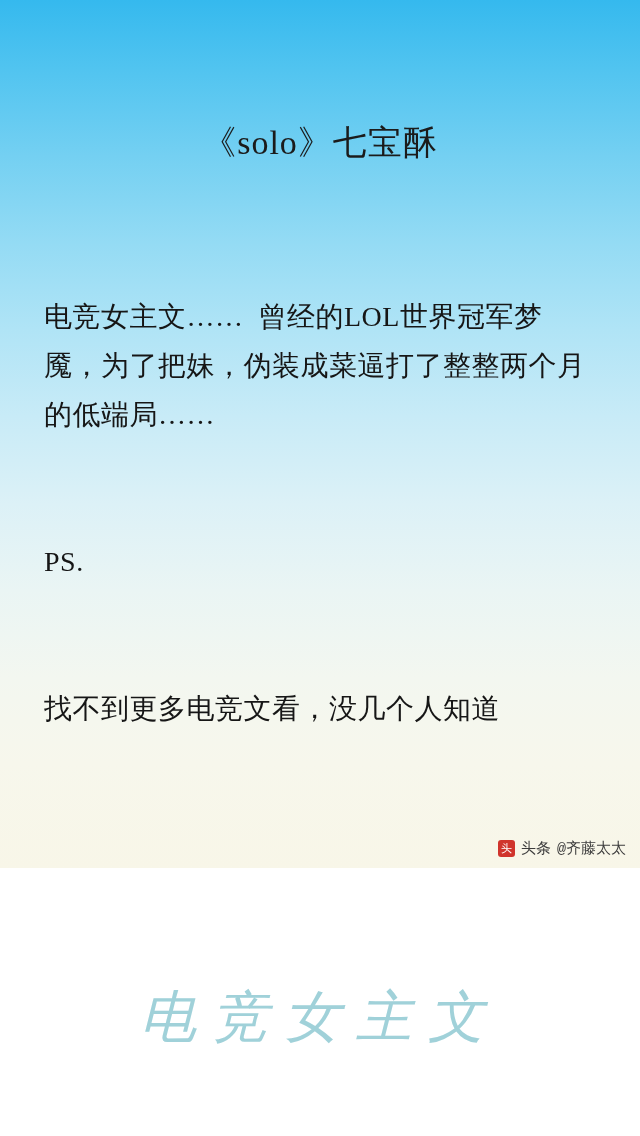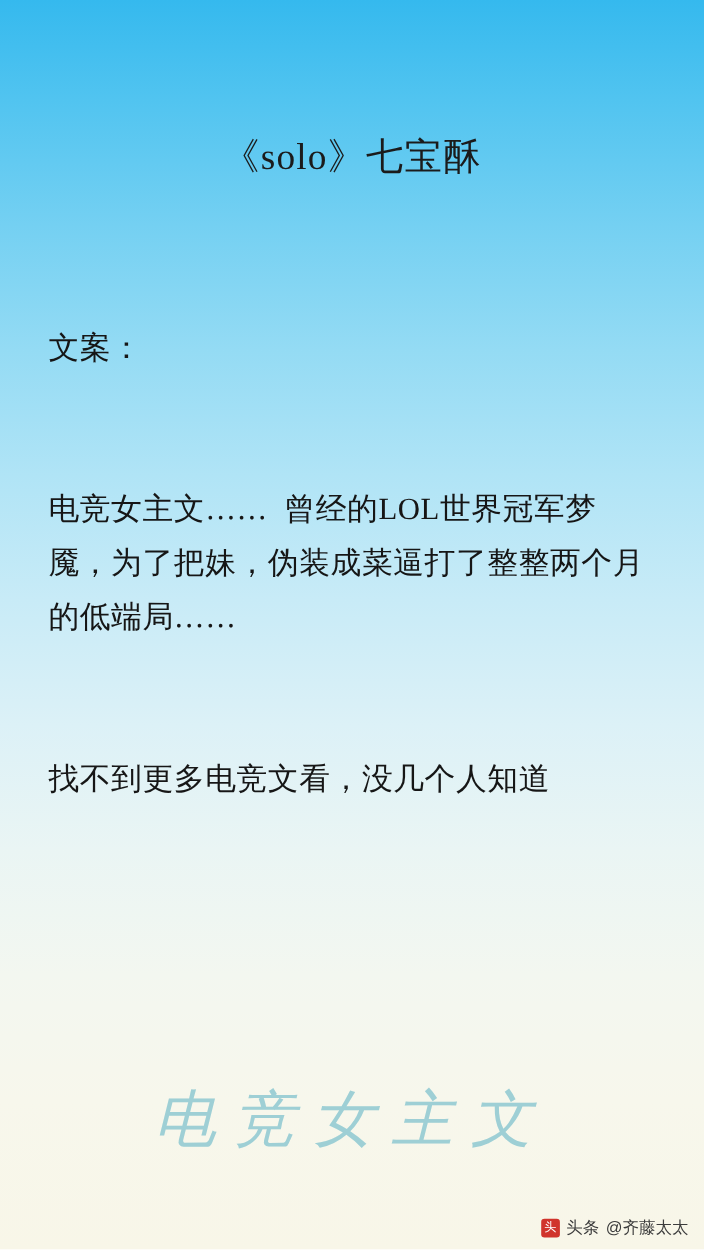--- a/index.html
+++ b/index.html
@@ -8,21 +8,21 @@
   }
   body {
     width: 640px;
     height: 1136px;
     overflow: hidden;
     font-family: "Liberation Serif", serif;
   }
   .page {
     position: relative;
     width: 640px;
-    height: 1136px;
+    height: 868px;
     background: linear-gradient(to bottom,
        #35b9ee 0%,
        #51c4f0 8%,
        #74d0f2 18%,
        #94dbf4 28%,
        #b0e4f6 38%,
        #c8ebf7 48%,
        #dcf1f7 58%,
        #eaf5f4 68%,
        #f3f7f0 78%,
@@ -100,33 +100,34 @@
     line-height: 17px;
     text-align: center;
     font-family: "Liberation Sans", sans-serif;
   }
   .footer-brand {
     color: #3c3c3c;
     text-align: right;
   }
   .footer-at {
     color: #3c3c3c;
+    font-family: Liberation Mono, monospace;
   }
 </style>
 </head>
 <body>
 
 <div class="page">
 
   <div class="content">
     <div class="title">《solo》七宝酥</div>
 
     <div class="body-text">
-      <p class="para">文案：</p>
       <p class="para">电竞女主文……  曾经的LOL世界冠军梦魇，为了把妹，伪装成菜逼打了整整两个月的低端局……</p>
+      <p class="para">PS.</p>
       <p class="para">找不到更多电竞文看，没几个人知道</p>
       
       
       
     </div>
   </div>
 
   <div class="watermark-text">电竞女主文</div>
 
   <div class="footer">

